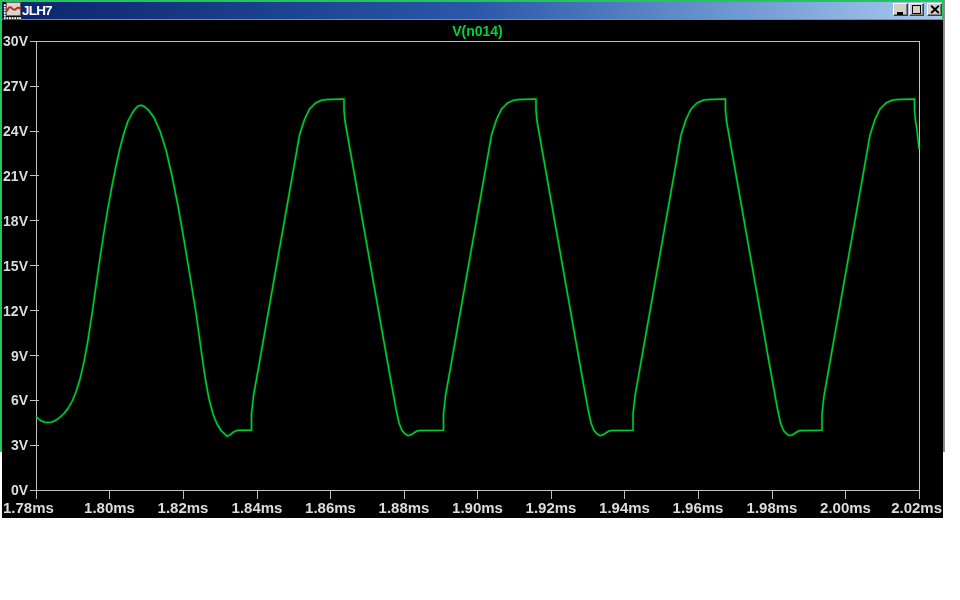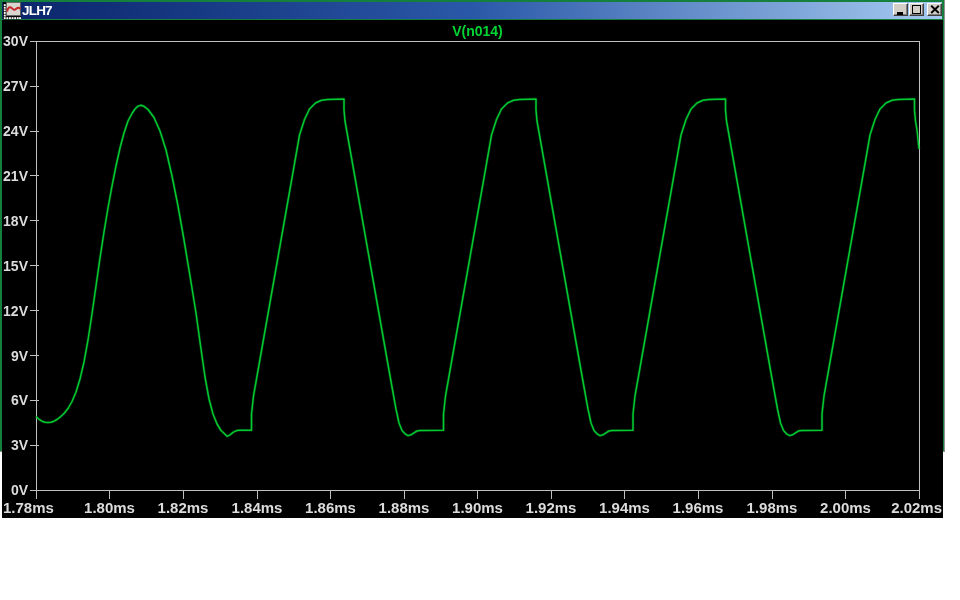--- a/index.html
+++ b/index.html
@@ -1,17 +1,17 @@
 <!DOCTYPE html>
 <html><head><meta charset="utf-8">
 <style>
 html,body{margin:0;padding:0;width:960px;height:600px;background:#ffffff;overflow:hidden;}
 *{box-sizing:border-box;}
 body{font-family:"Liberation Sans",sans-serif;}
-#win{position:absolute;left:0;top:0;width:945px;height:452px;background:#15803d;
+#win{position:absolute;left:0;top:0;width:945px;height:452px;background:#22c55e;
  border-right:1px solid #909090;border-bottom:1px solid #909090;}
 #title{position:absolute;left:2px;top:2px;width:940px;height:17px;
  background:linear-gradient(to right,#0a246a 0%,#2a58a8 50%,#a6caf0 100%);}
 #ttext{position:absolute;left:20px;top:1px;color:#ffffff;font-size:13.5px;font-weight:bold;
  letter-spacing:-0.8px;}
 .btn{position:absolute;top:1px;width:15px;height:13px;background:#d4d0c8;
  border-top:1px solid #ffffff;border-left:1px solid #ffffff;
  border-right:1px solid #404040;border-bottom:1px solid #404040;
  box-shadow:inset -1px -1px 0 #808080;}
 #client{position:absolute;left:2px;top:20px;width:941px;height:498px;background:#000000;}

